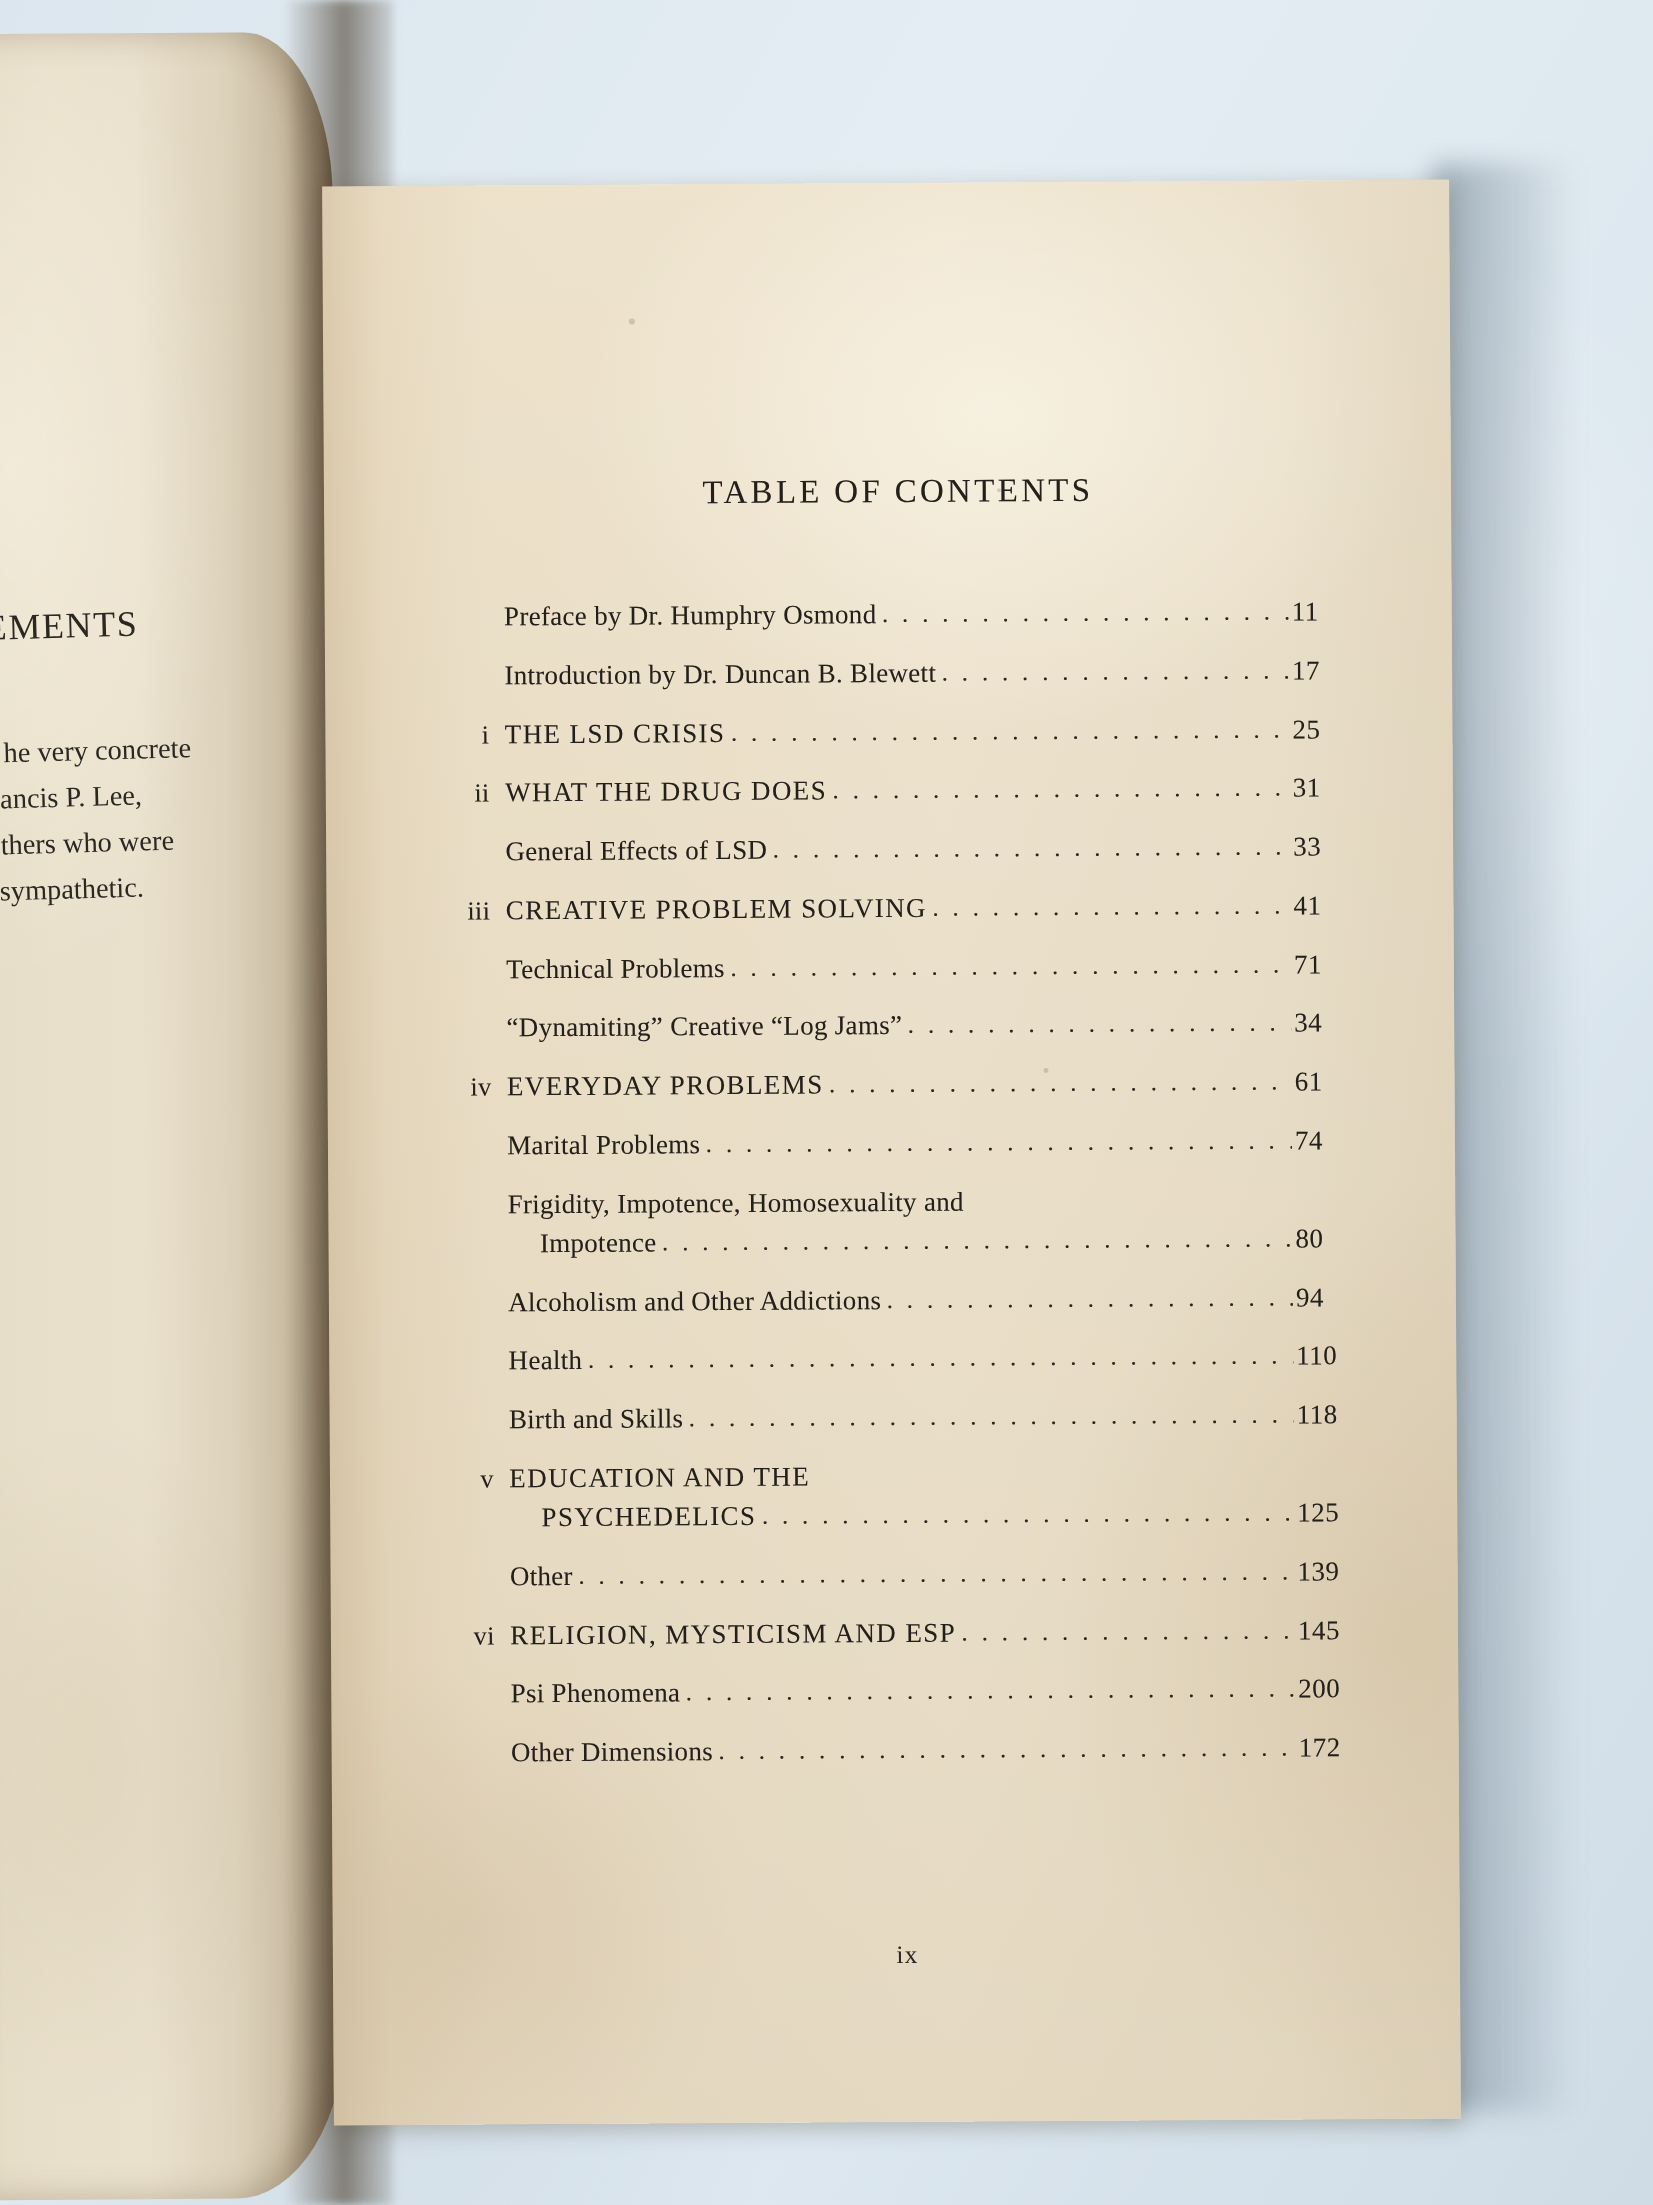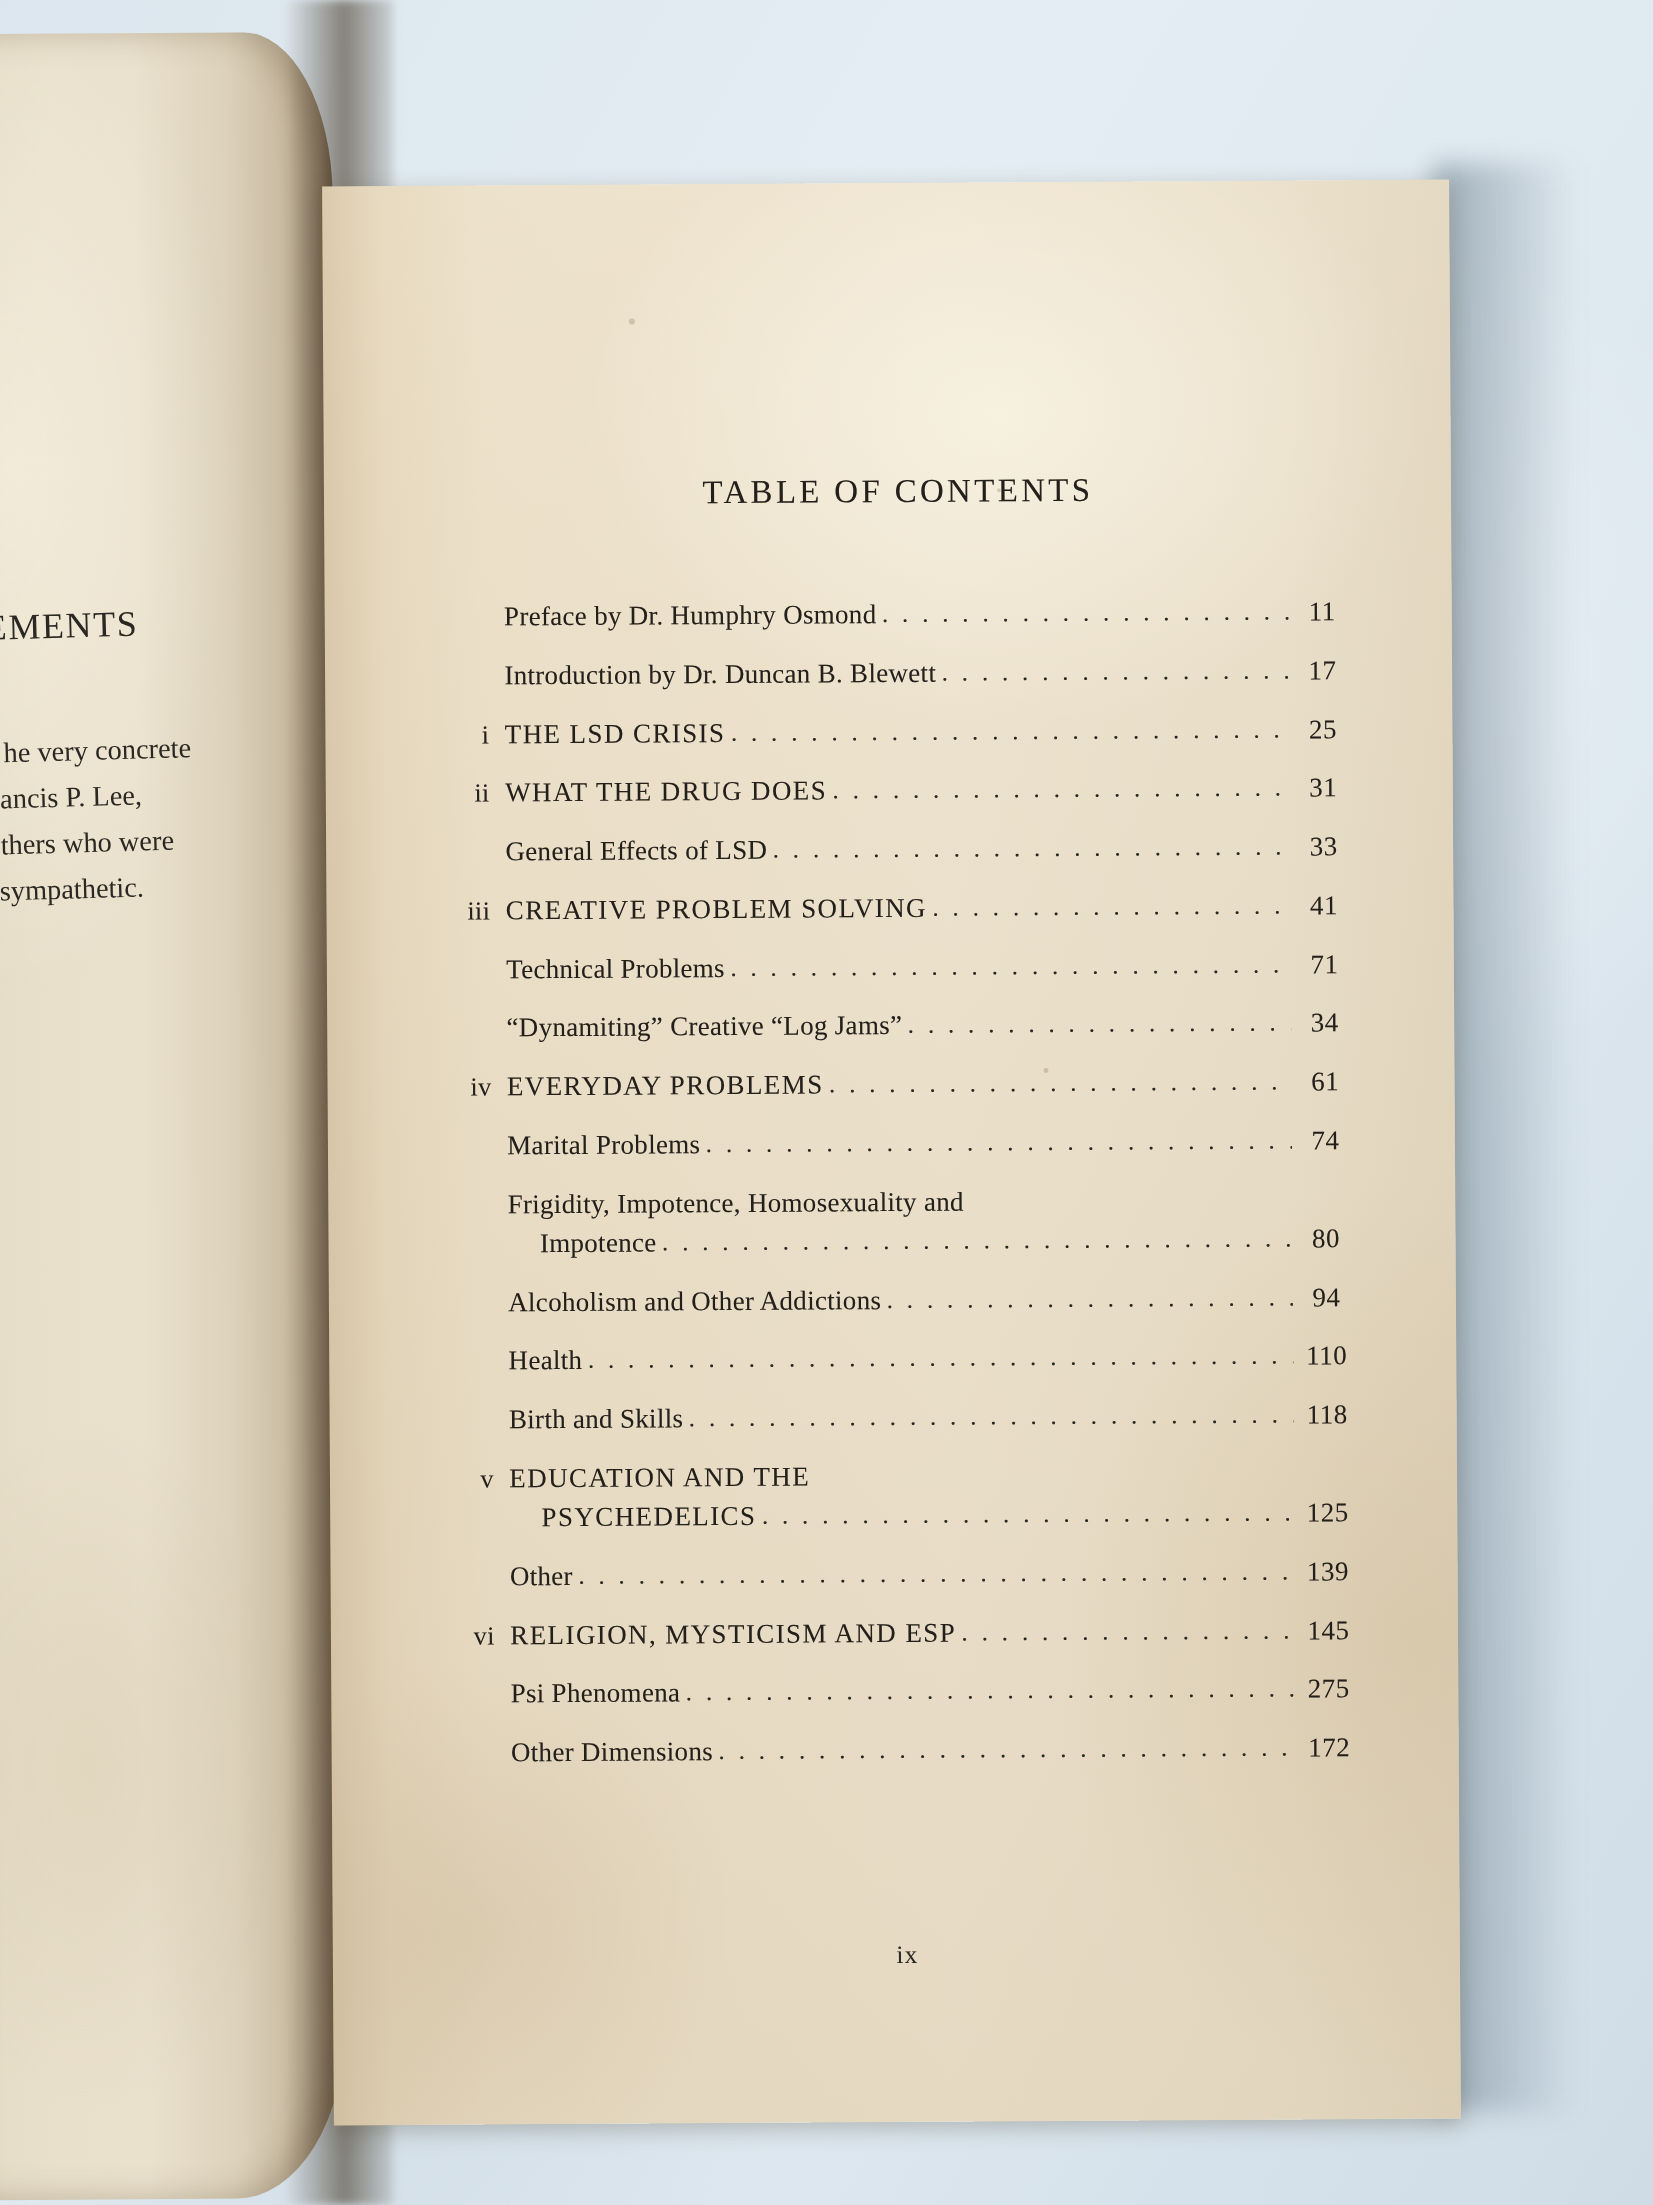--- a/index.html
+++ b/index.html
@@ -202,21 +202,21 @@
     white-space: nowrap;
     letter-spacing: 3.8px;
     font-size: 25px;
     color: #2a2622;
     margin: 0 3.3px 0 5.5px;
     transform: translateY(-1.1px);
   }
   .page {
     flex: 0 0 auto;
     min-width: 61px;
-    text-align: center;
+    text-align: left;
     letter-spacing: 0.5px;
     font-size: 27px;
   }
 
   
   .entry.two-line { display: block; }
   .entry.two-line .first-row,
   .entry.two-line .second-row {
     display: flex;
     align-items: baseline;
@@ -416,21 +416,21 @@
               <span class="label caps">RELIGION, MYSTICISM AND ESP</span>
               <span class="leader">. . . . . . . . . . . . . . . . . . . . . . . . . . . . . . . . . . . . . . . . . . . . . . . . . . . . . . . . . . . . . .</span>
               <span class="page">145</span>
             </div>
           </div>
           <div class="entry">
             <div class="num"></div>
             <div class="body">
               <span class="label">Psi Phenomena</span>
               <span class="leader">. . . . . . . . . . . . . . . . . . . . . . . . . . . . . . . . . . . . . . . . . . . . . . . . . . . . . . . . . . . . . .</span>
-              <span class="page">275</span>
+              <span class="page">200</span>
             </div>
           </div>
           <div class="entry">
             <div class="num"></div>
             <div class="body">
               <span class="label">Other Dimensions</span>
               <span class="leader">. . . . . . . . . . . . . . . . . . . . . . . . . . . . . . . . . . . . . . . . . . . . . . . . . . . . . . . . . . . . . .</span>
               <span class="page">172</span>
             </div>
           </div>

